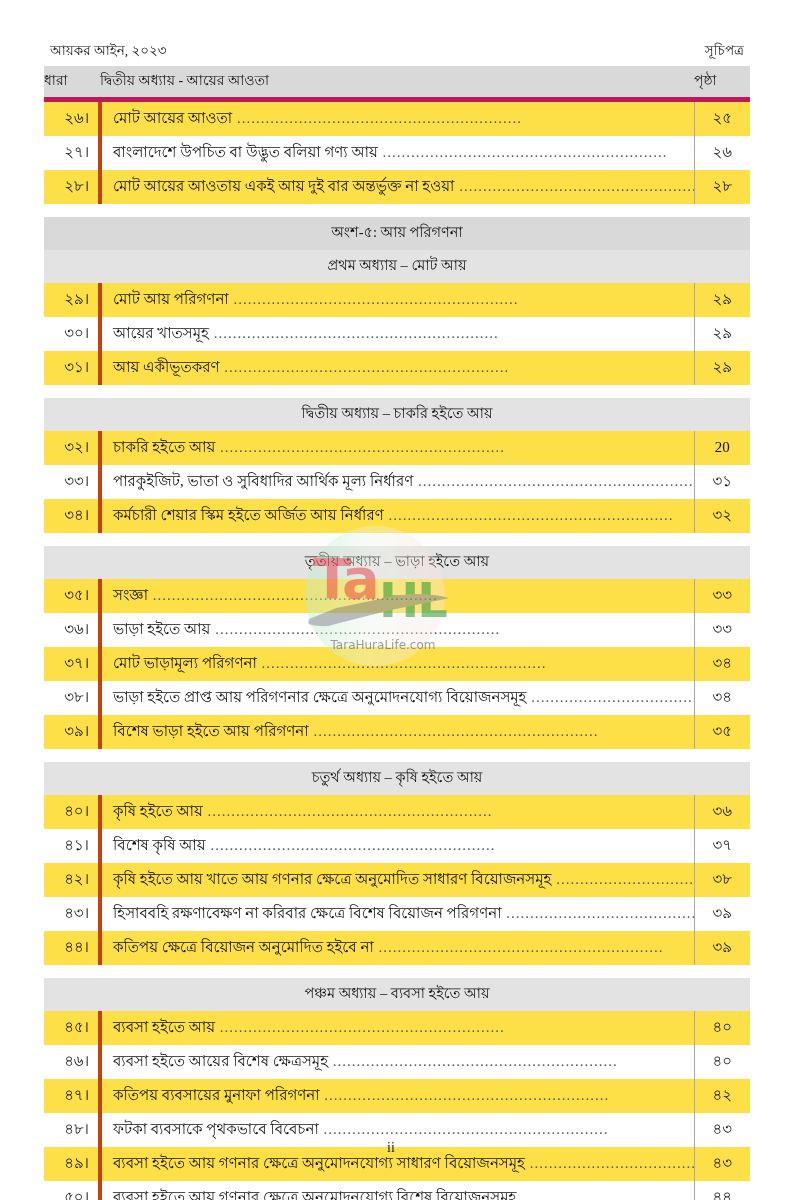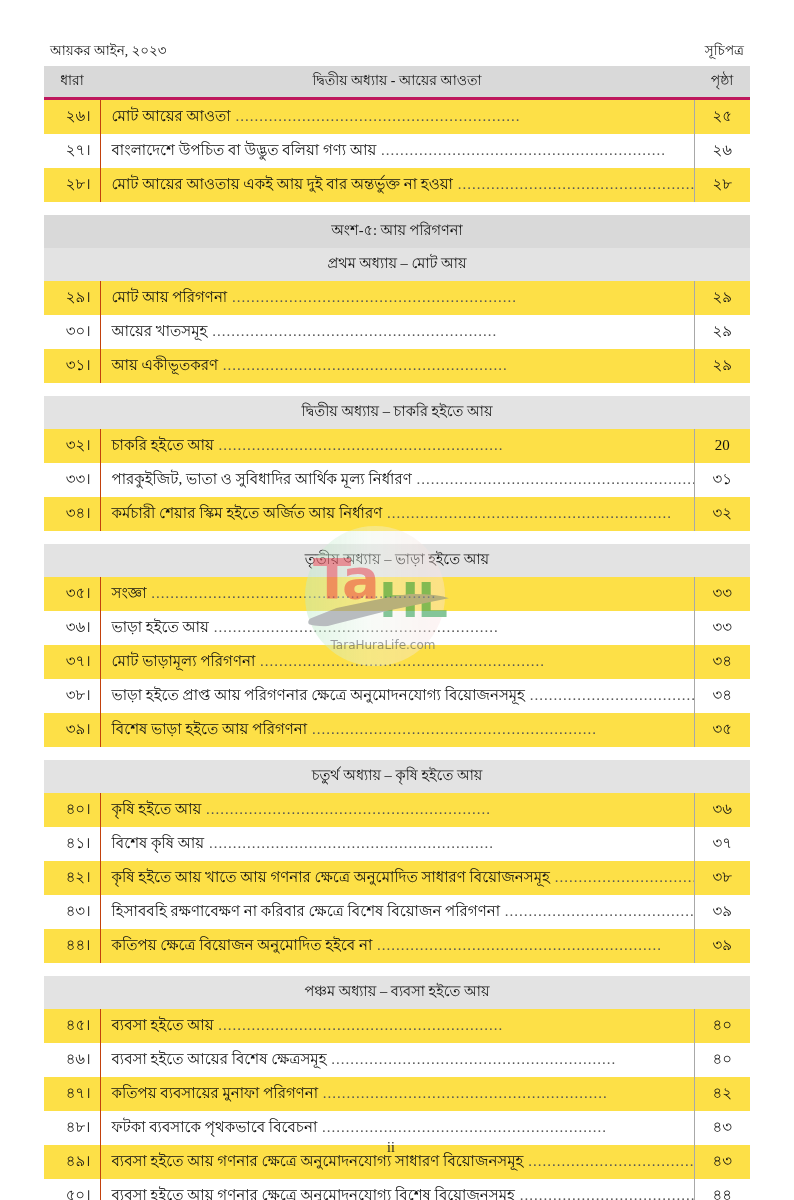--- a/index.html
+++ b/index.html
@@ -38,24 +38,23 @@
   }
   .toc-table td {
     padding: 0;
     vertical-align: middle;
   }
   .col-no { width: 56px; }
   .col-page { width: 56px; }
 
   tr.head-row td {
     background: #d9d9d9;
-    text-align: center;
     font-size: 14px;
     padding: 3px 0 4px 0;
-    border-bottom: 3px solid #be185d;
+    border-bottom: 5px solid #be185d;
   }
   tr.head-row td.hd-title {
     font-weight: normal;
   }
   tr.section-row td {
     background: #d9d9d9;
     text-align: center;
     padding: 4px 0 5px 0;
     font-size: 14.5px;
   }
@@ -77,21 +76,21 @@
     background: #fde047;
   }
   tr.entry-row td.num {
     text-align: right;
     padding-right: 9px;
     white-space: nowrap;
   }
   tr.entry-row td.title {
     padding-left: 11px;
     padding-right: 8px;
-    border-left: 1px solid #c2410c;
+    border-left: 4px solid #c2410c;
     border-right: 1px solid #a8a8a8;
     overflow: hidden;
     white-space: nowrap;
   }
   tr.entry-row td.pg {
     text-align: center;
     white-space: nowrap;
   }
   .dots {
     color: #555;

